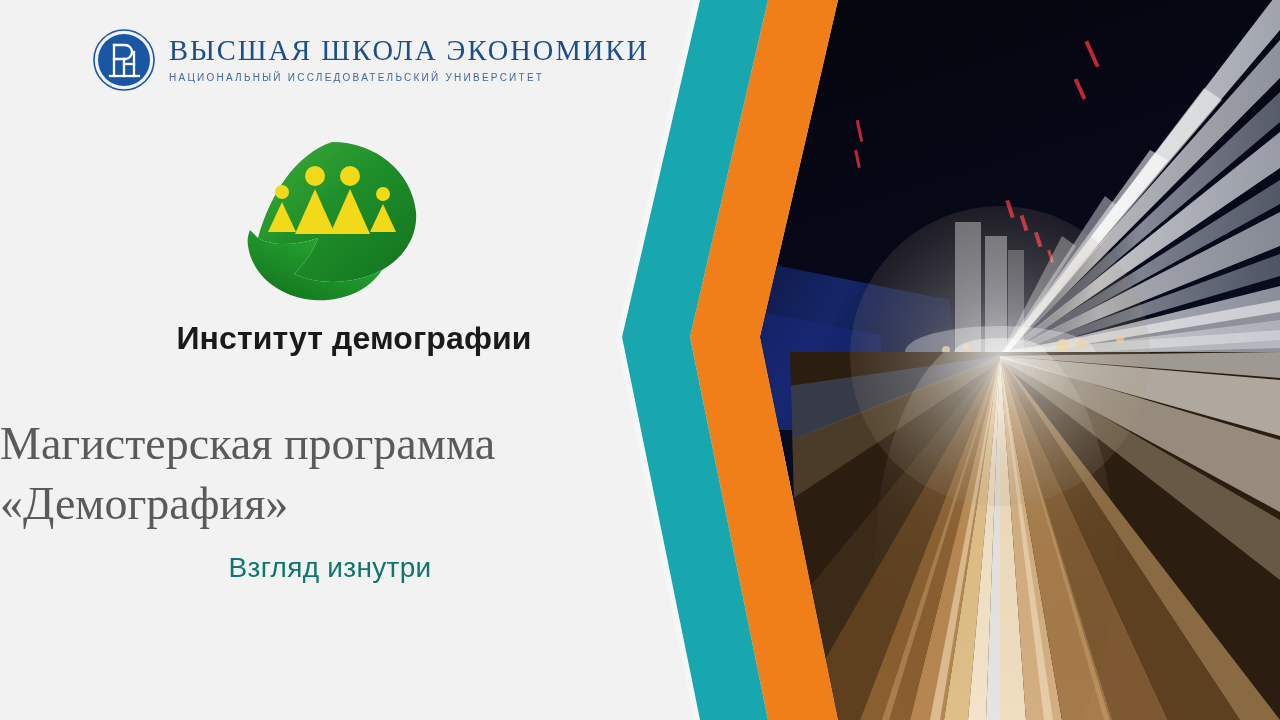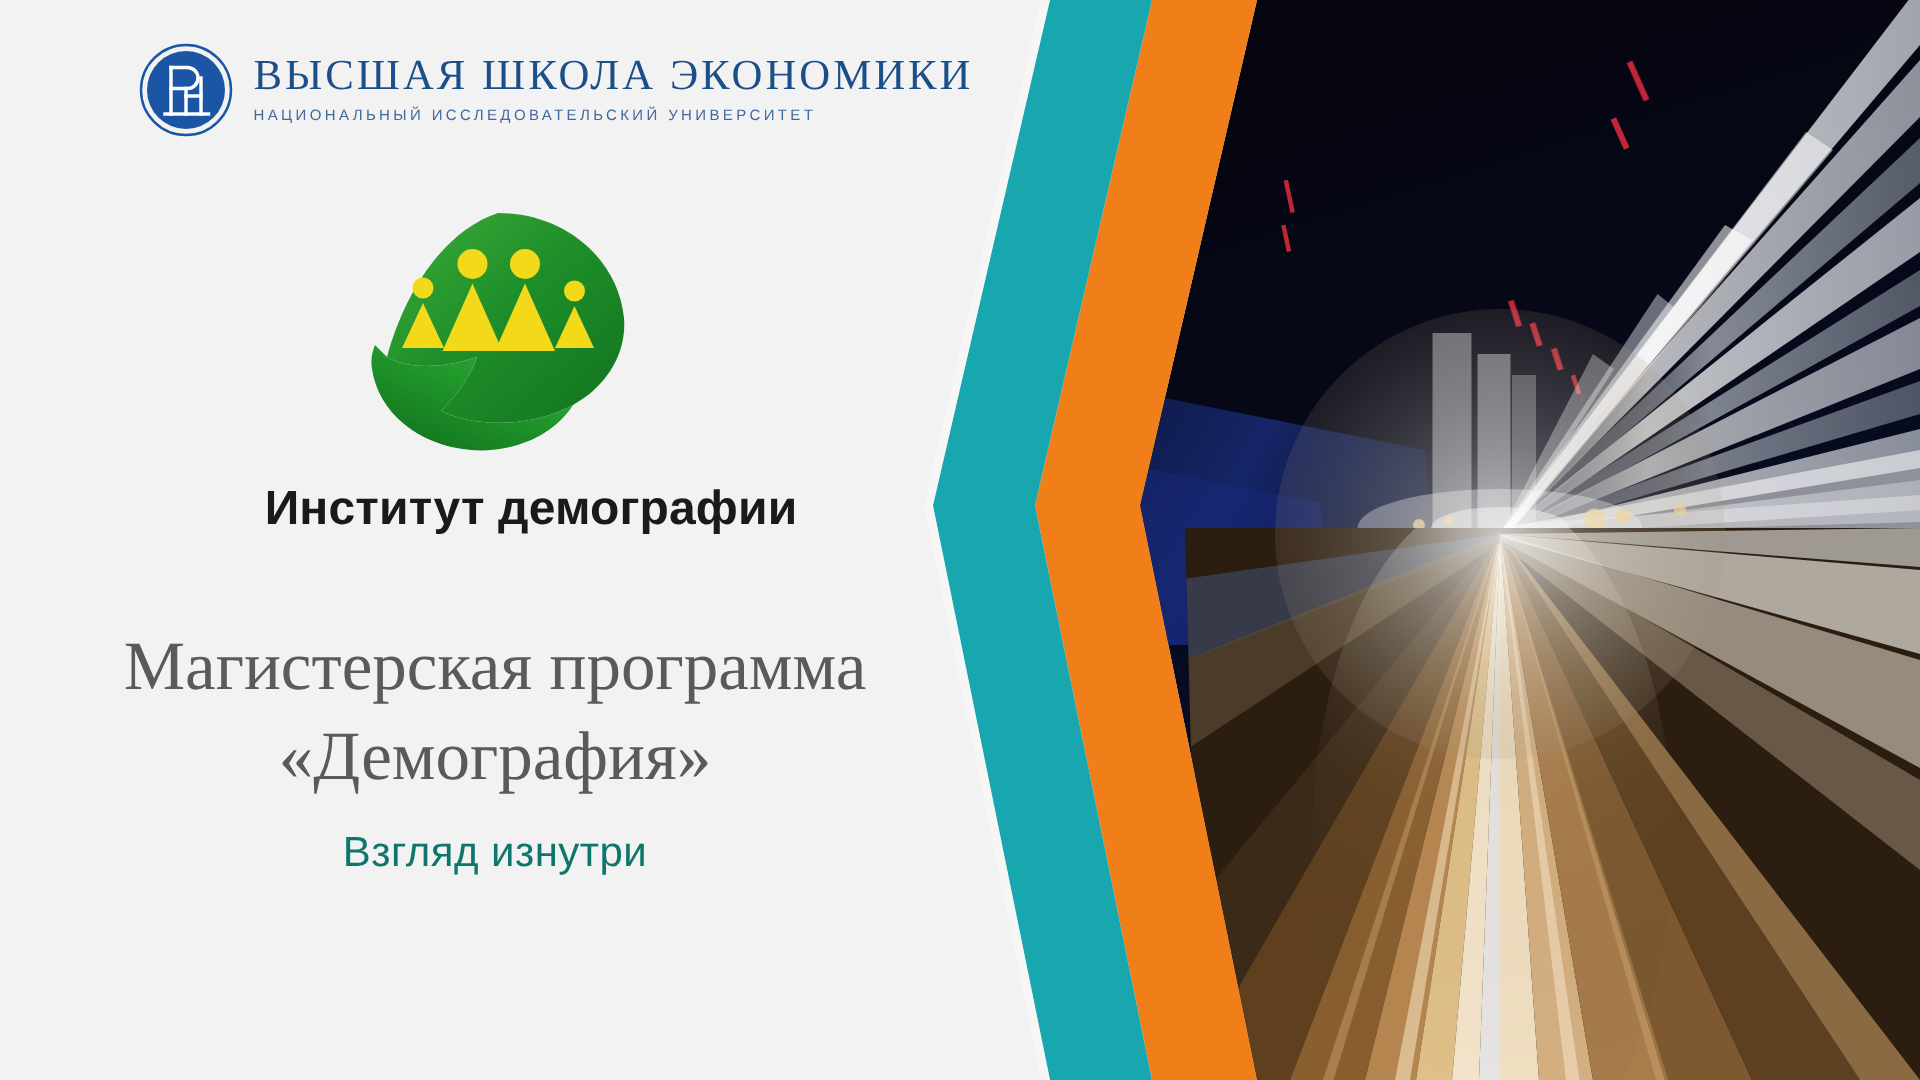--- a/index.html
+++ b/index.html
@@ -48,21 +48,21 @@
     text-align:center;
     font-family:"Liberation Sans", sans-serif;
     font-size:32px;font-weight:700;color:#1a1a1a;
     letter-spacing:0.1px;
     margin-left:24px;
   }
 
   
   #main-title{
     position:absolute;left:0;top:414px;width:660px;
-    text-align:center;
+    text-align:left;
     font-family:"Liberation Serif", serif;
     font-size:46px;line-height:1.30;
     color:#5a5a5c;font-weight:400;
     letter-spacing:0px;
     white-space:pre-line;
   }
   #subtitle{
     position:absolute;left:0;top:552px;width:660px;
     text-align:center;
     font-family:"Liberation Sans", sans-serif;

